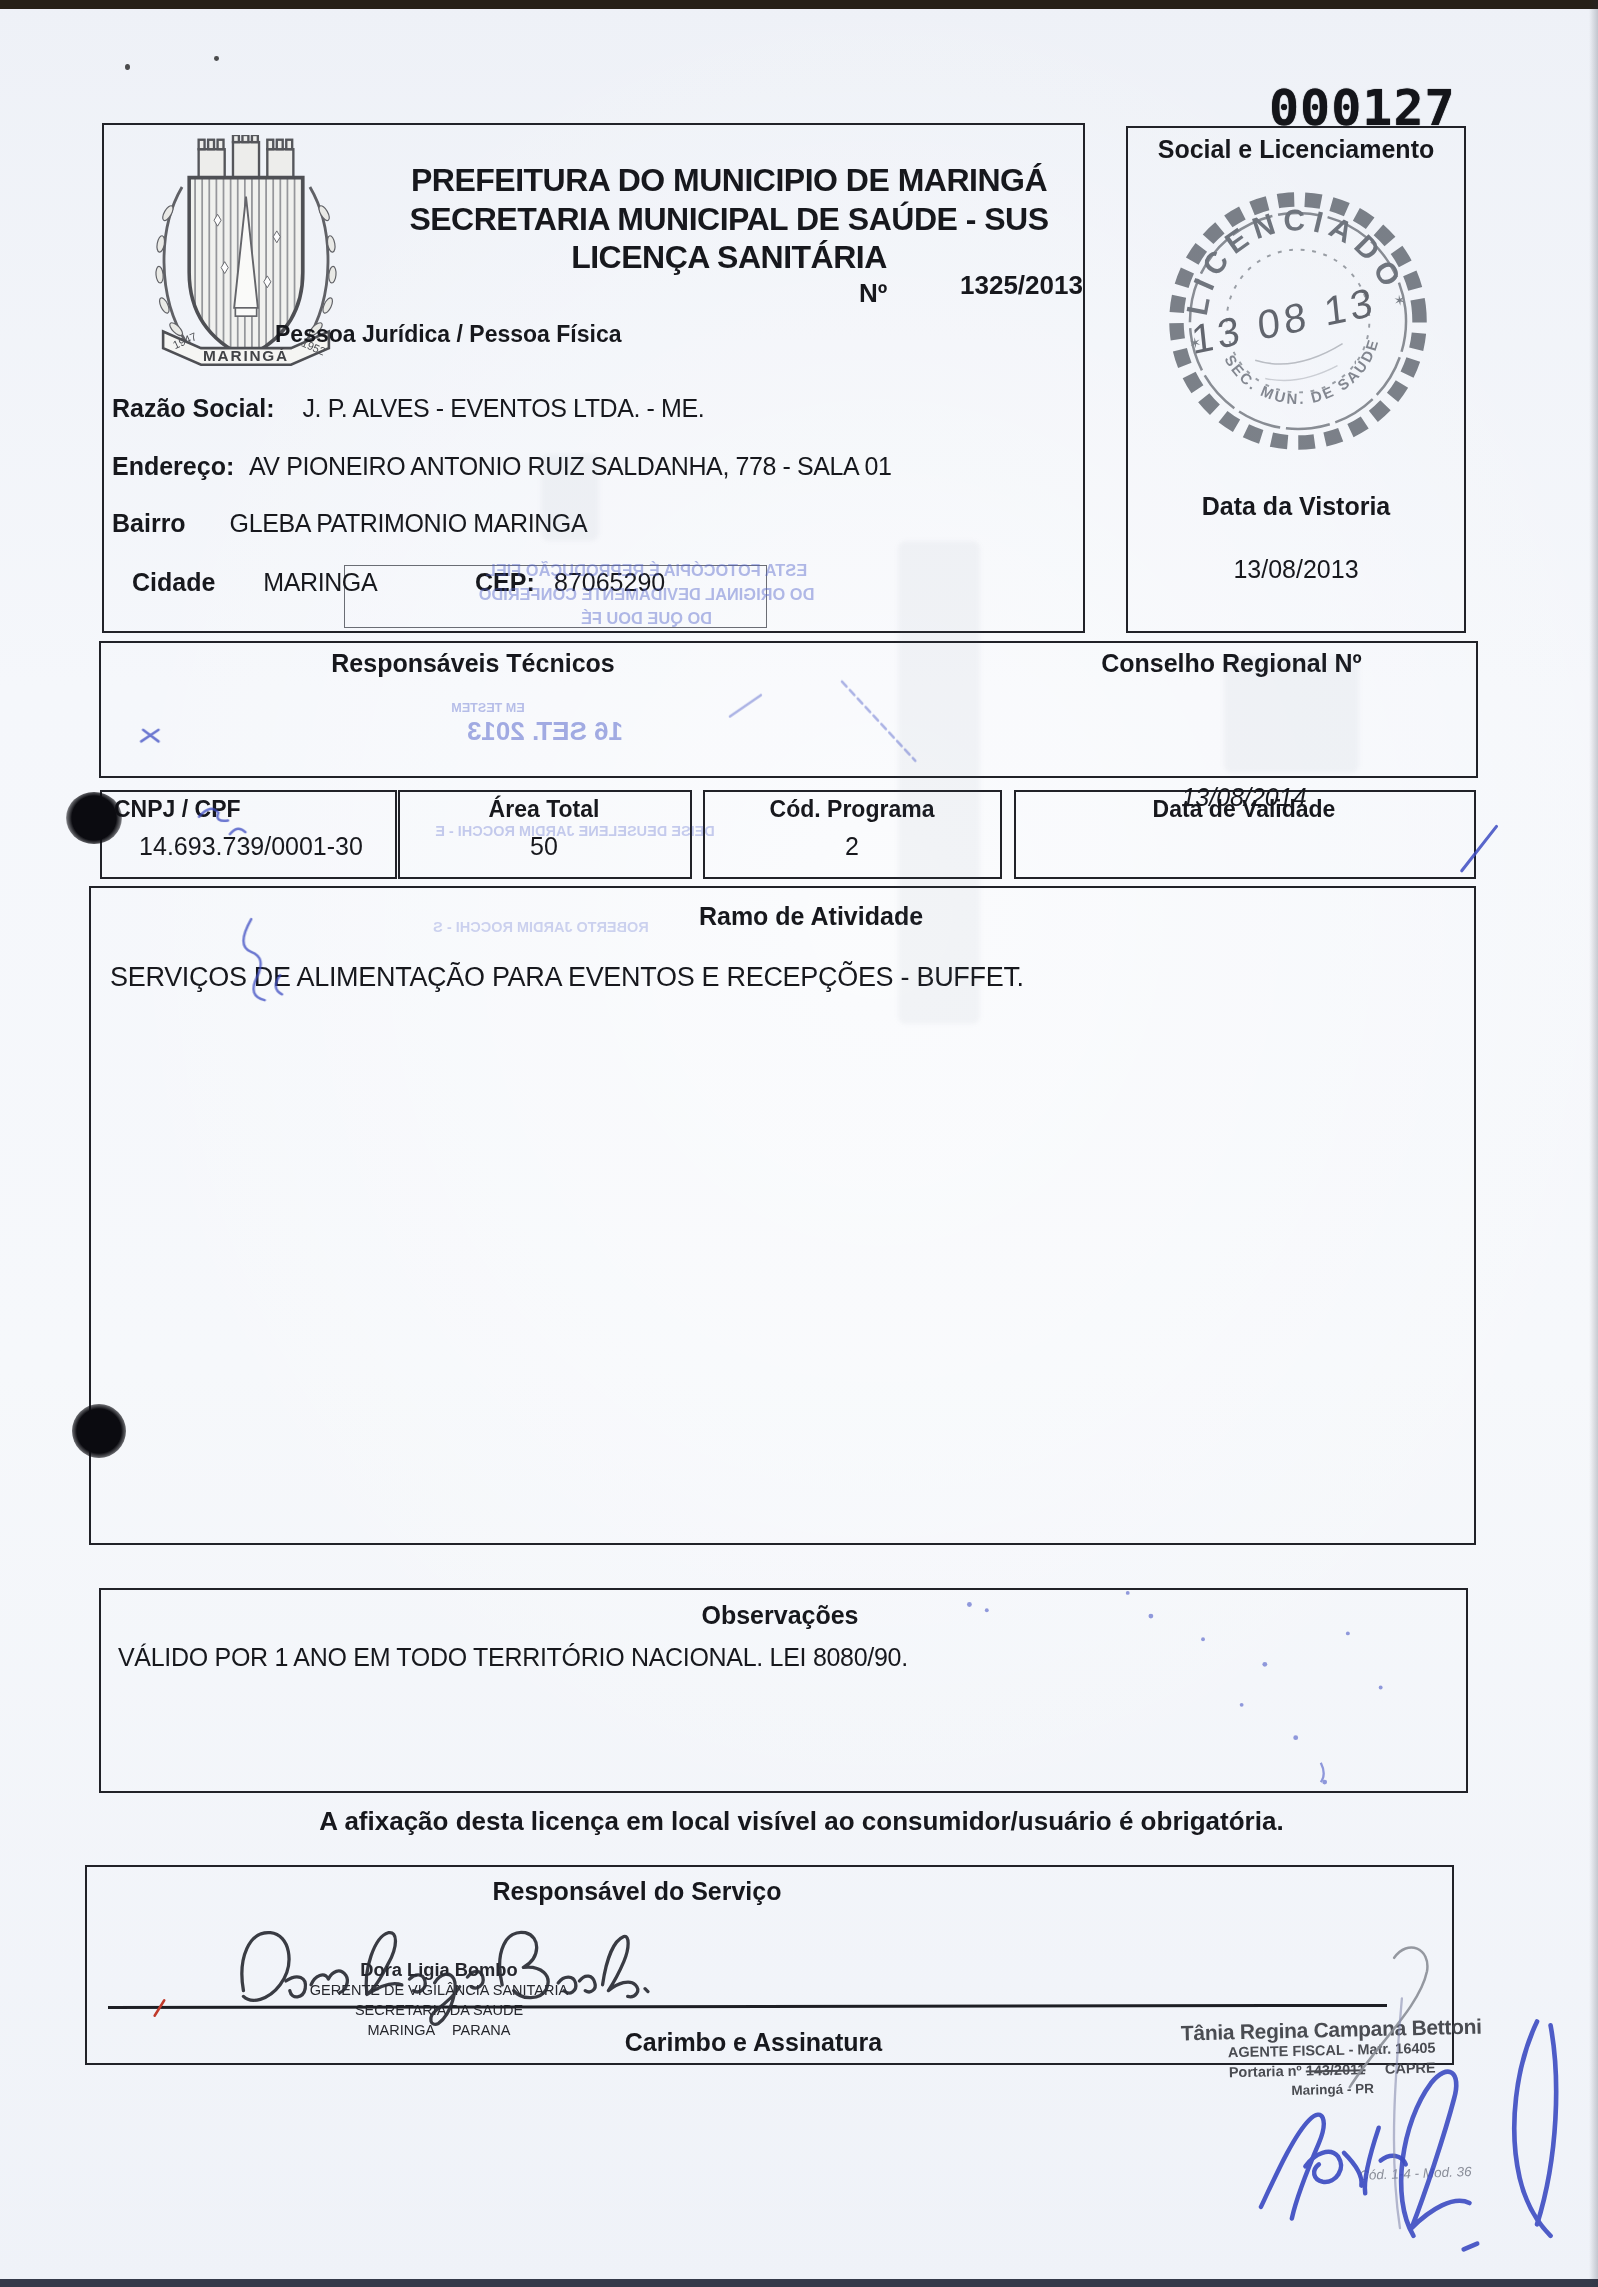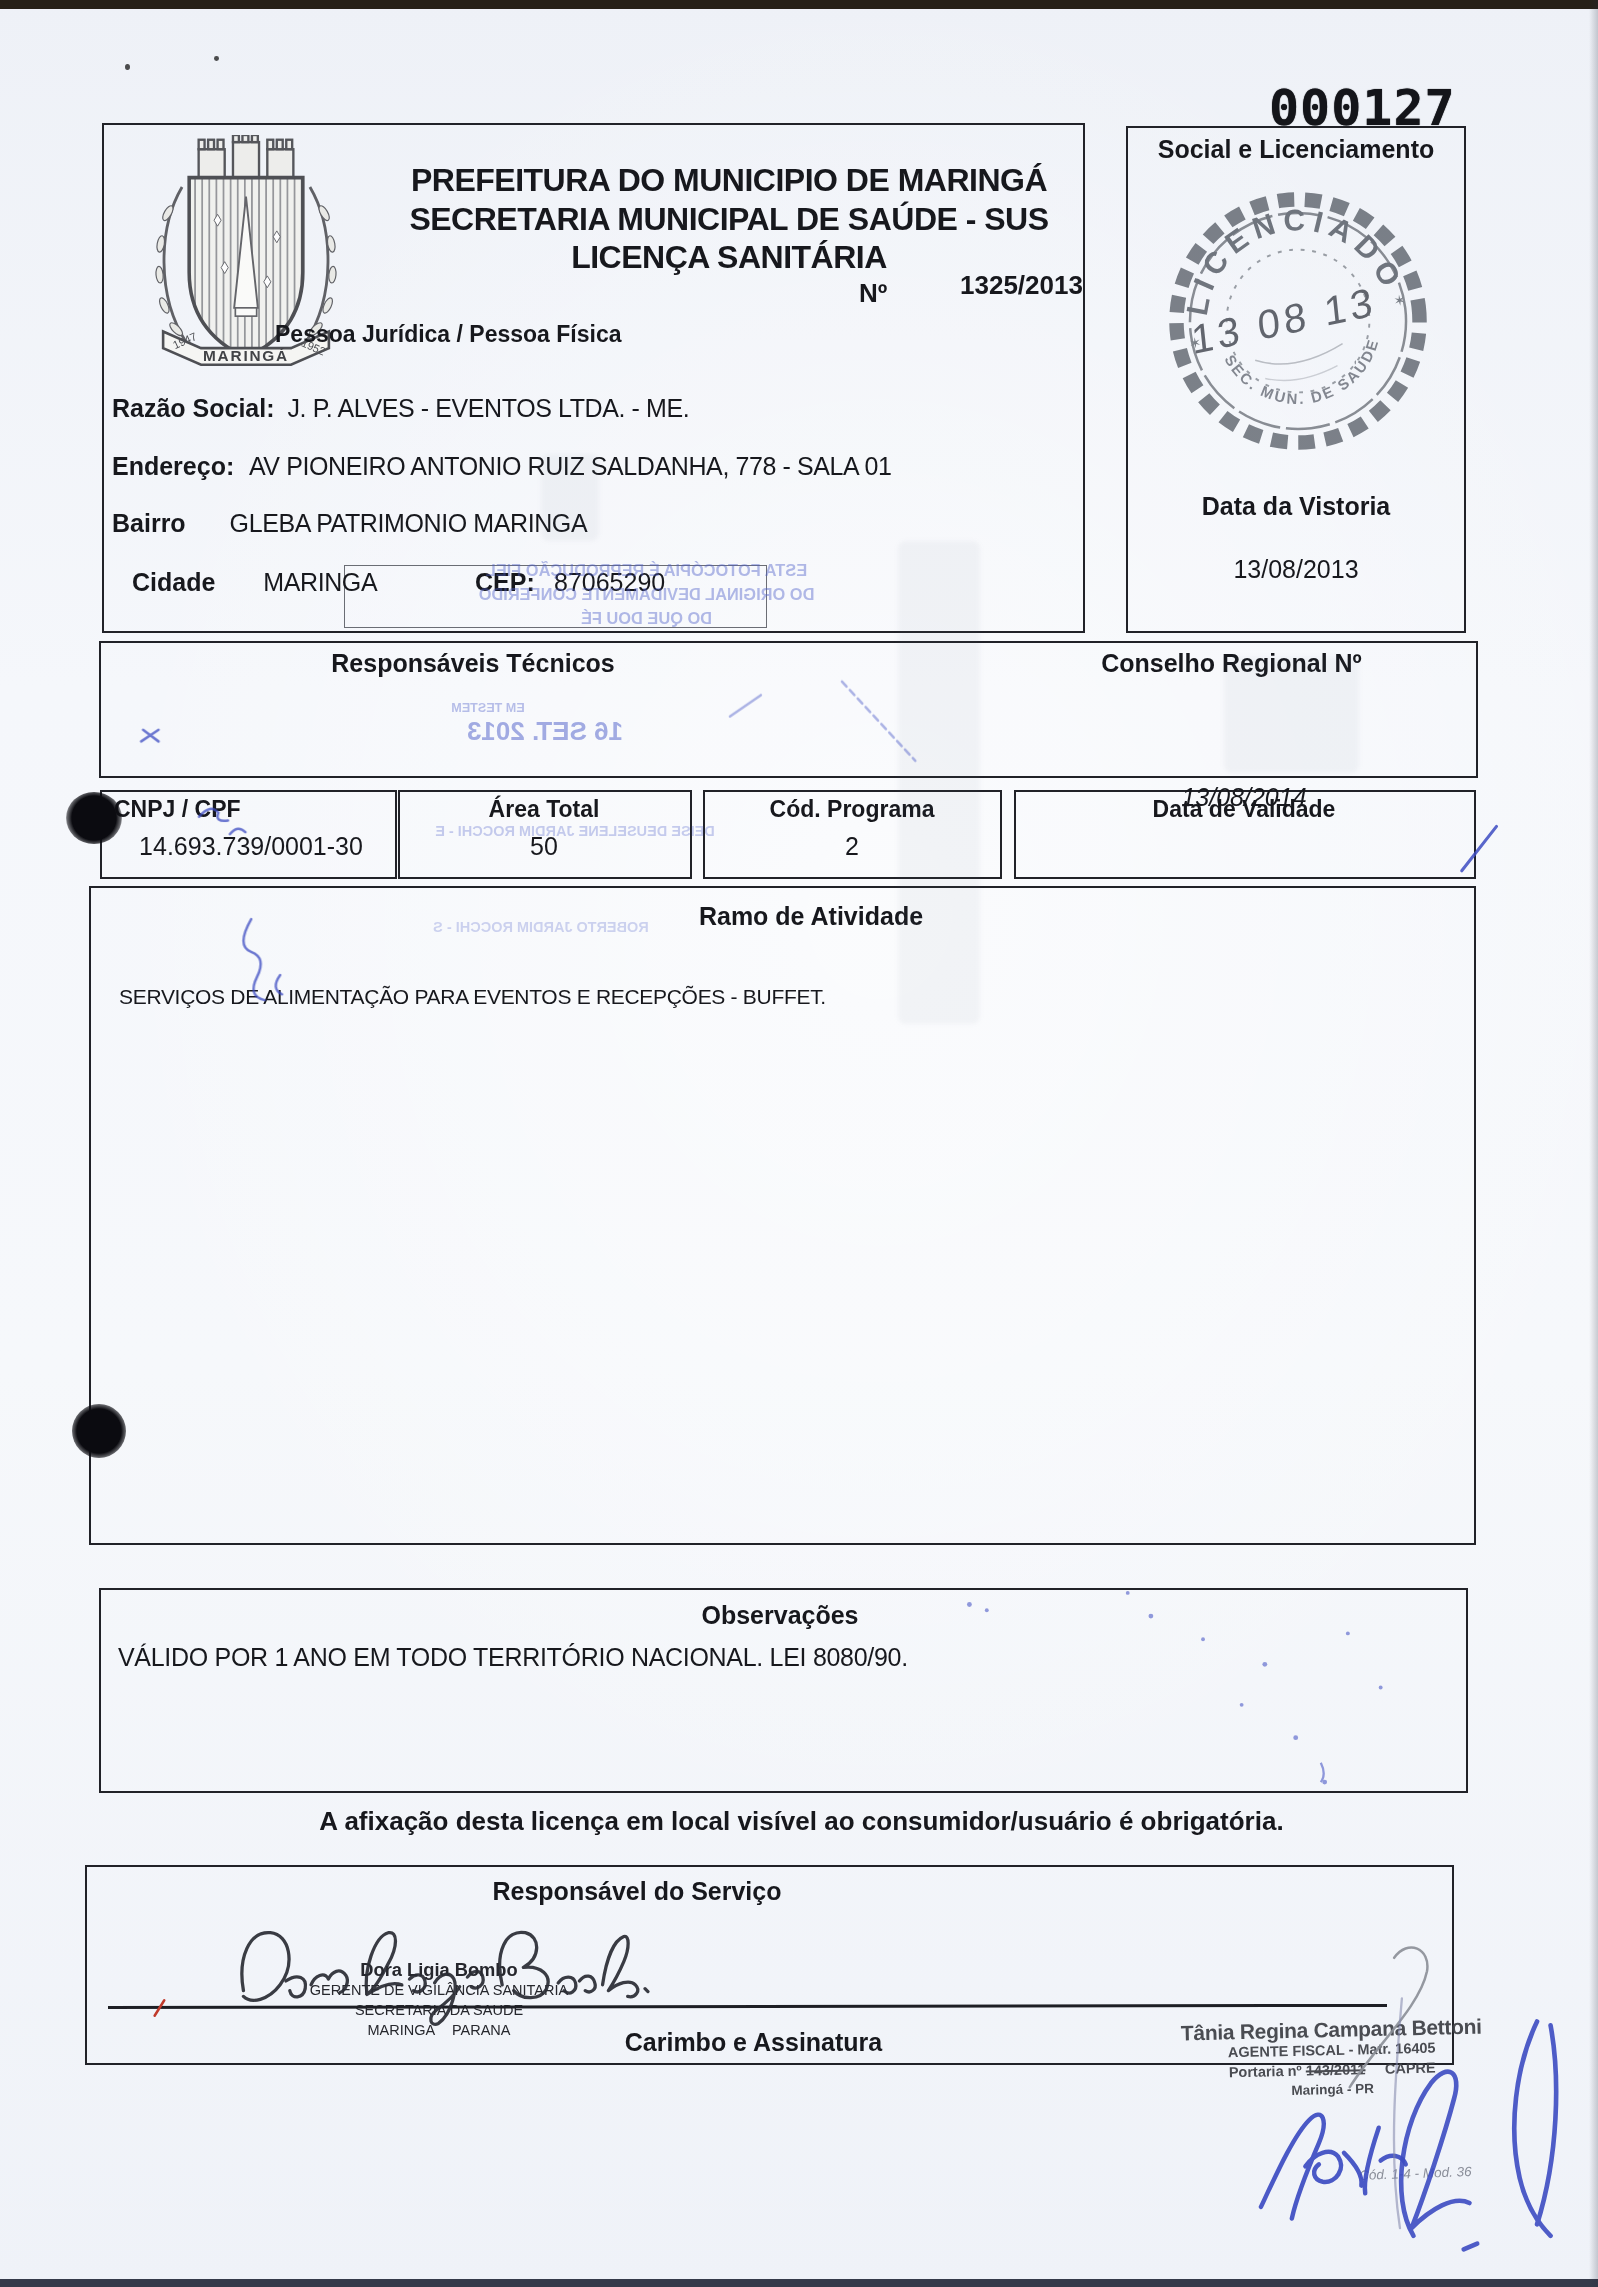--- a/index.html
+++ b/index.html
@@ -90,21 +90,21 @@
 
   <div class="abs b ctr" style="left:386px;top:201px;width:686px;font-size:32px;letter-spacing:-0.5px;">SECRETARIA MUNICIPAL DE SAÚDE - SUS</div>
   <div class="abs b ctr" style="left:386px;top:162px;width:686px;font-size:32px;letter-spacing:-0.5px;">PREFEITURA DO MUNICIPIO DE MARINGÁ</div>
   <div class="abs b ctr" style="left:386px;top:239px;width:686px;font-size:32px;letter-spacing:-0.5px;">LICENÇA SANITÁRIA</div>
   <div class="abs b" style="left:859px;top:270px;font-size:26px;margin-top:8px;">Nº</div>
   <div class="abs b" style="left:960px;top:270px;font-size:26px;">1325/2013</div>
   <div class="abs b" style="left:275px;top:321px;font-size:23px;">Pessoa Jurídica / Pessoa Física</div>
 
   <div class="abs" style="left:112px;top:394px;font-size:25px;">
     <span class="b">Razão Social:</span>
-    <span style="margin-left:6px;letter-spacing:-0.4px;">J. P. ALVES - EVENTOS LTDA. - ME.</span>
+    <span style="margin-left:21px;letter-spacing:-0.4px;">J. P. ALVES - EVENTOS LTDA. - ME.</span>
   </div>
   <div class="abs" style="left:112px;top:452px;font-size:25px;">
     <span class="b">Endereço:</span>
     <span style="margin-left:7.7px;letter-spacing:-0.4px;">AV PIONEIRO ANTONIO RUIZ SALDANHA, 778 - SALA 01</span>
   </div>
   <div class="abs" style="left:112px;top:509px;font-size:25px;">
     <span class="b">Bairro</span>
     <span style="margin-left:37px;letter-spacing:-0.4px;">GLEBA PATRIMONIO MARINGA</span>
   </div>
   <div class="abs" style="left:344px;top:565px;width:421px;height:61px;border:1.9px solid #474a52;opacity:.8;"></div>
@@ -157,21 +157,21 @@
   <div class="box" style="left:703px;top:790px;width:295px;height:85px;"></div>
   <div class="abs b ctr" style="left:709px;top:796px;width:286px;font-size:23px;">Cód. Programa</div>
   <div class="abs ctr" style="left:709px;top:832px;width:286px;font-size:25px;">2</div>
 
   <div class="box" style="left:1014px;top:790px;width:458px;height:85px;"></div>
   <div class="abs b ctr" style="left:1020px;top:796px;width:448px;font-size:23px;">Data de Validade</div>
   <div class="abs ctr" style="left:1020px;top:783px;width:448px;font-size:25px;font-style:italic;">13/08/2014</div>
 
   <div class="box" style="left:89px;top:886px;width:1383px;height:655px;"></div>
   <div class="abs b ctr" style="left:618px;top:902px;width:386px;font-size:25px;">Ramo de Atividade</div>
-  <div class="abs" style="left:119px;top:962px;font-size:21px;letter-spacing:-0.3px;margin-top:23px;">SERVIÇOS DE ALIMENTAÇÃO PARA EVENTOS E RECEPÇÕES - BUFFET.</div>
+  <div class="abs" style="left:110px;top:962px;font-size:27px;letter-spacing:-0.3px;">SERVIÇOS DE ALIMENTAÇÃO PARA EVENTOS E RECEPÇÕES - BUFFET.</div>
 
   <div class="box" style="left:99px;top:1588px;width:1365px;height:201px;"></div>
   <div class="abs b ctr" style="left:635px;top:1601px;width:290px;font-size:25px;">Observações</div>
   <div class="abs" style="left:118px;top:1643px;font-size:25px;letter-spacing:-0.3px;">VÁLIDO POR 1 ANO EM TODO TERRITÓRIO NACIONAL. LEI 8080/90.</div>
 
   <div class="abs b ctr" style="left:193px;top:1806px;width:1217px;font-size:26px;">A afixação desta licença em local visível ao consumidor/usuário é obrigatória.</div>
 
   <div class="box" style="left:85px;top:1865px;width:1365px;height:196px;"></div>
   <div class="abs b ctr" style="left:492px;top:1877px;width:290px;font-size:25px;">Responsável do Serviço</div>
 

